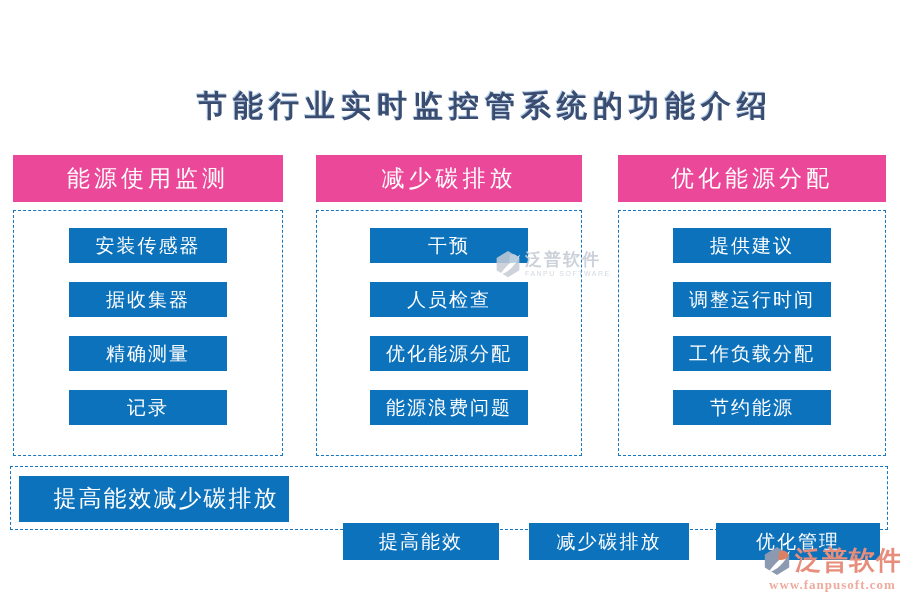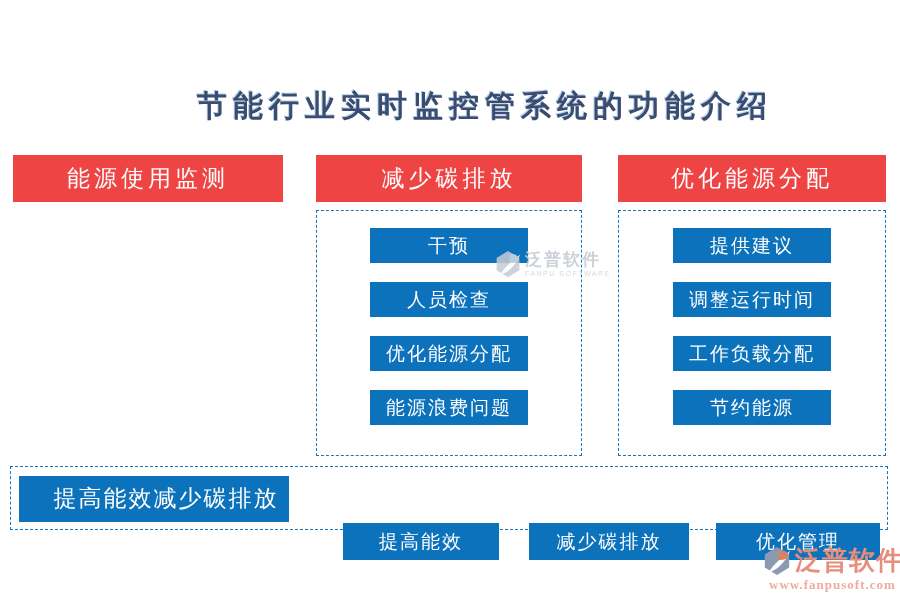--- a/index.html
+++ b/index.html
@@ -22,21 +22,21 @@
   }
 
   .column { position: absolute; top: 155px; }
   .col-1 { left: 13px;  width: 270px; }
   .col-2 { left: 316px; width: 266px; }
   .col-3 { left: 618px; width: 268px; }
 
   .col-header {
     height: 47px;
     line-height: 47px;
-    background: #ef4444;
+    background: #ec4899;
     color: #ffffff;
     text-align: center;
     font-size: 23px;
     letter-spacing: 4px;
     white-space: nowrap;
   }
 
   .col-body {
     margin-top: 8px;
     height: 246px;
@@ -149,20 +149,26 @@
 
   svg { display: block; }
 </style>
 </head>
 <body>
 
 <div class="page-title">节能行业实时监控管系统的功能介绍</div>
 
 <div class="column col-1">
   <div class="col-header">能源使用监测</div>
+  <div class="col-body">
+    <div class="node">安装传感器</div>
+    <div class="node">据收集器</div>
+    <div class="node">精确测量</div>
+    <div class="node">记录</div>
+  </div>
 </div>
 
 <div class="column col-2">
   <div class="col-header">减少碳排放</div>
   <div class="col-body">
     <div class="node">干预</div>
     <div class="node">人员检查</div>
     <div class="node">优化能源分配</div>
     <div class="node">能源浪费问题</div>
   </div>

